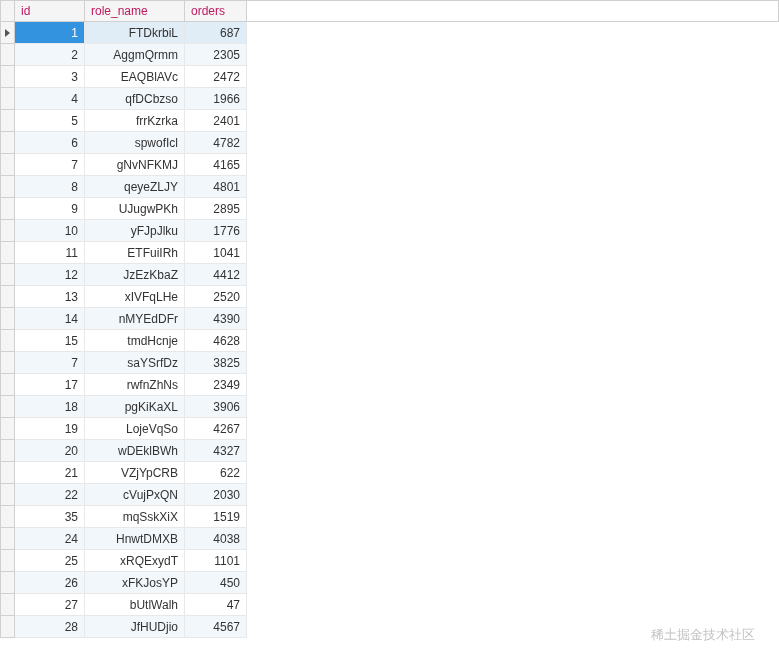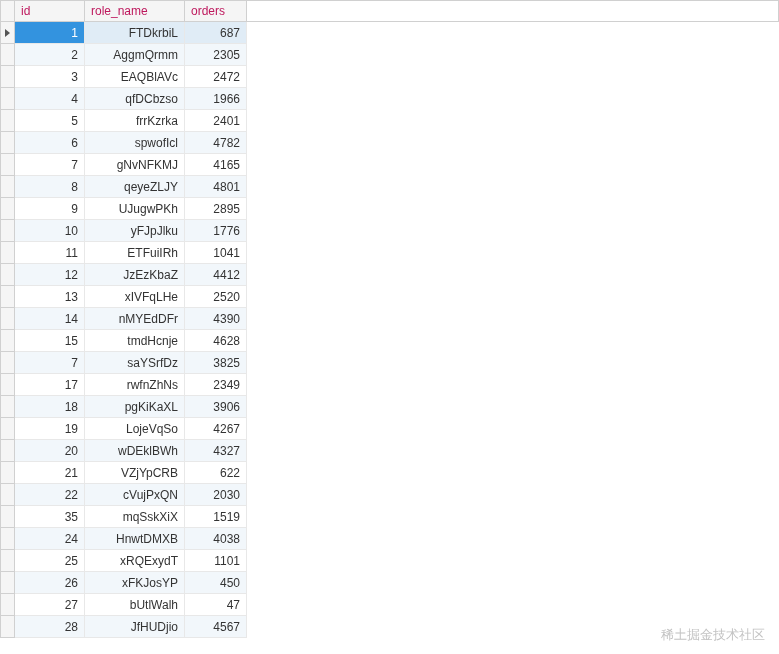--- a/index.html
+++ b/index.html
@@ -90,21 +90,21 @@
     .row-pointer {
       display: inline-block;
       width: 0;
       height: 0;
       border-top: 4px solid transparent;
       border-bottom: 4px solid transparent;
       border-left: 5px solid #555;
     }
     .watermark {
       position: absolute;
-      right: 14px;
+      right: 24px;
       bottom: 10px;
       color: #b8b8b8;
       font-size: 13px;
       opacity: 0.85;
       pointer-events: none;
     }
     .blank-area {
       background: #fff;
     }
   </style>

